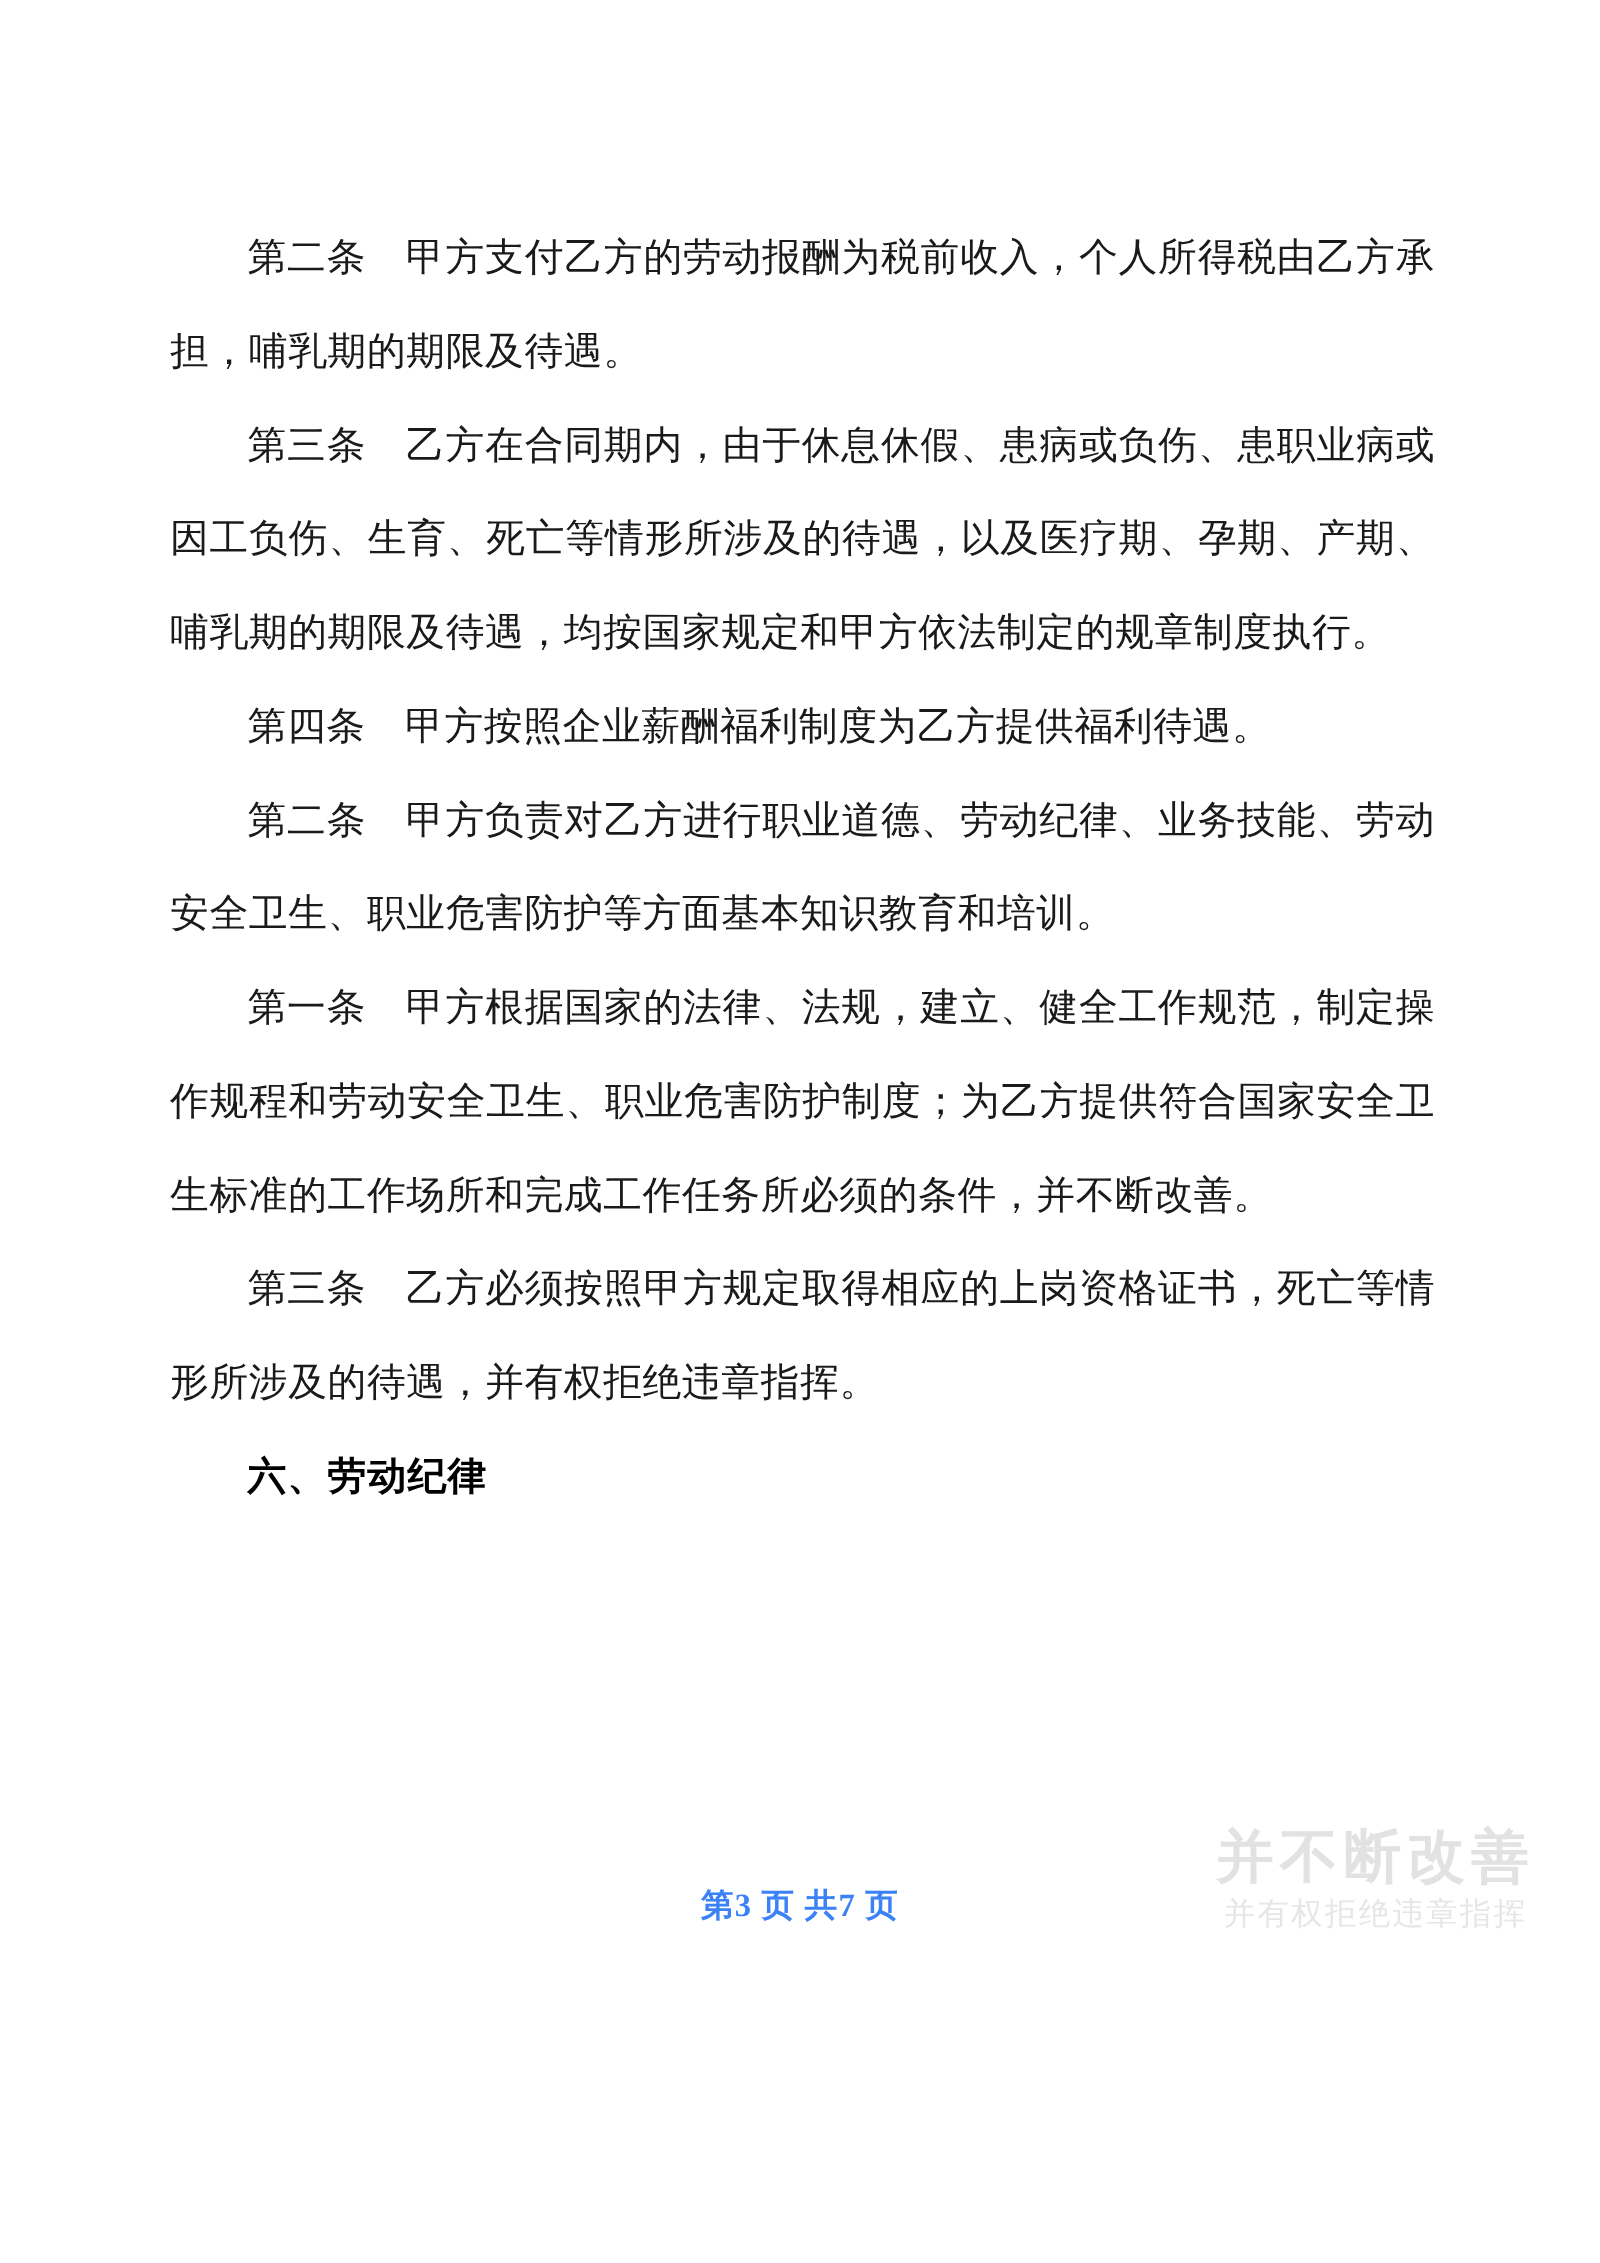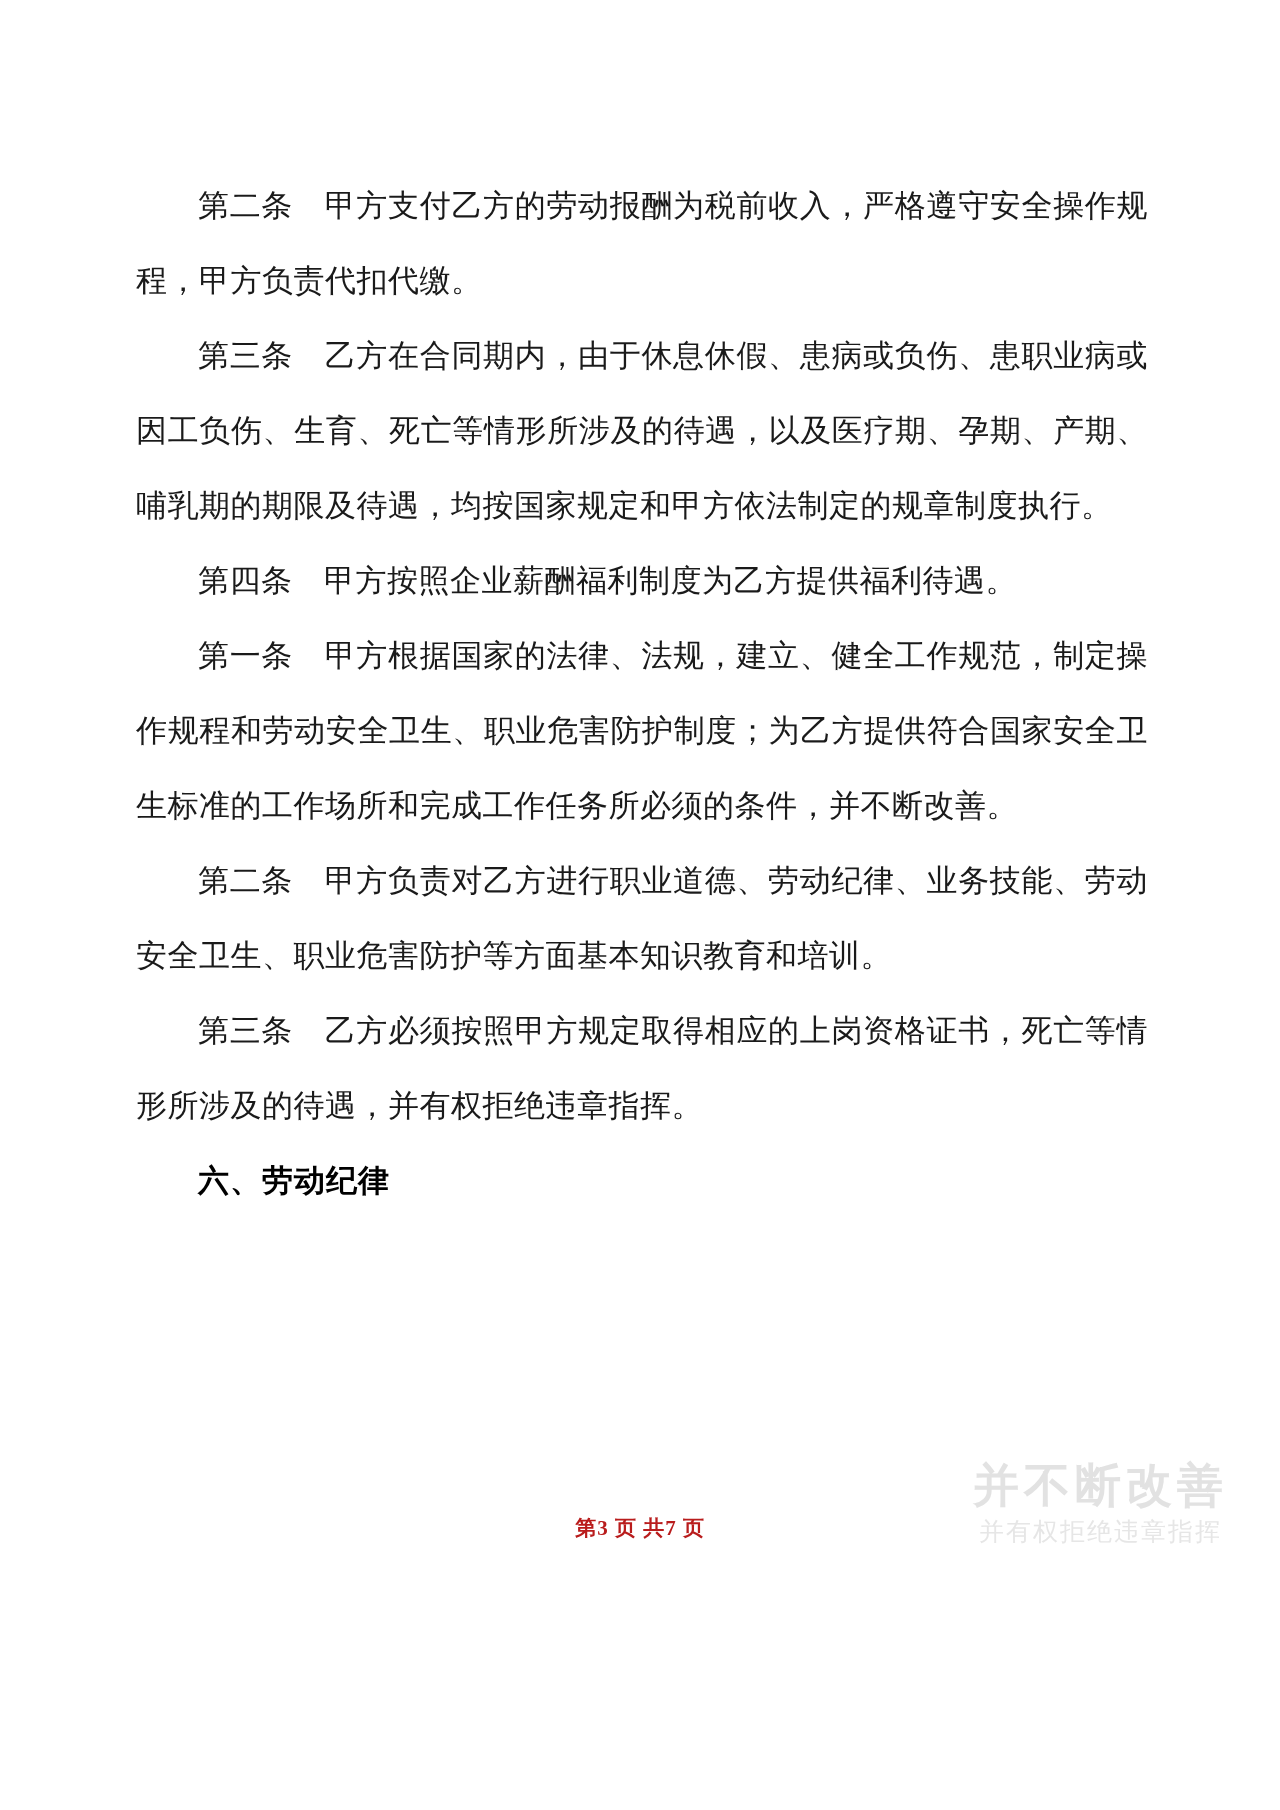--- a/index.html
+++ b/index.html
@@ -48,22 +48,22 @@
     letter-spacing: 1px;
     font-family: "Liberation Serif", "DejaVu Serif", serif;
   }
 
   .footer {
     position: absolute;
     left: 0;
     right: 0;
     bottom: 268px;
     text-align: center;
-    font-size: 21px;
-    color: #b91c1c;
+    font-size: 26px;
+    color: #3b82f6;
     font-weight: bold;
     letter-spacing: 1px;
     font-family: "Liberation Serif", "DejaVu Serif", serif;
   }
 
   .watermark {
     position: absolute;
     right: 52px;
     bottom: 262px;
     text-align: center;
@@ -86,30 +86,30 @@
     font-family: "Liberation Sans", "DejaVu Sans", sans-serif;
   }
 </style>
 </head>
 <body>
 
 <div class="page">
 
   <div class="content">
 
-    <p class="para">第二条　甲方支付乙方的劳动报酬为税前收入，严格遵守安全操作规程，甲方负责代扣代缴。</p>
+    <p class="para">第二条　甲方支付乙方的劳动报酬为税前收入，个人所得税由乙方承担，哺乳期的期限及待遇。</p>
 
     <p class="para">第三条　乙方在合同期内，由于休息休假、患病或负伤、患职业病或因工负伤、生育、死亡等情形所涉及的待遇，以及医疗期、孕期、产期、哺乳期的期限及待遇，均按国家规定和甲方依法制定的规章制度执行。</p>
 
     <p class="para">第四条　甲方按照企业薪酬福利制度为乙方提供福利待遇。</p>
 
 
+    <p class="para">第二条　甲方负责对乙方进行职业道德、劳动纪律、业务技能、劳动安全卫生、职业危害防护等方面基本知识教育和培训。</p>
+
     <p class="para">第一条　甲方根据国家的法律、法规，建立、健全工作规范，制定操作规程和劳动安全卫生、职业危害防护制度；为乙方提供符合国家安全卫生标准的工作场所和完成工作任务所必须的条件，并不断改善。</p>
-
-    <p class="para">第二条　甲方负责对乙方进行职业道德、劳动纪律、业务技能、劳动安全卫生、职业危害防护等方面基本知识教育和培训。</p>
 
     <p class="para">第三条　乙方必须按照甲方规定取得相应的上岗资格证书，死亡等情形所涉及的待遇，并有权拒绝违章指挥。</p>
 
     <p class="heading">六、劳动纪律</p>
 
   </div>
 
   <div class="watermark">
     <div class="wm-main">并不断改善</div>
     <div class="wm-sub">并有权拒绝违章指挥</div>

